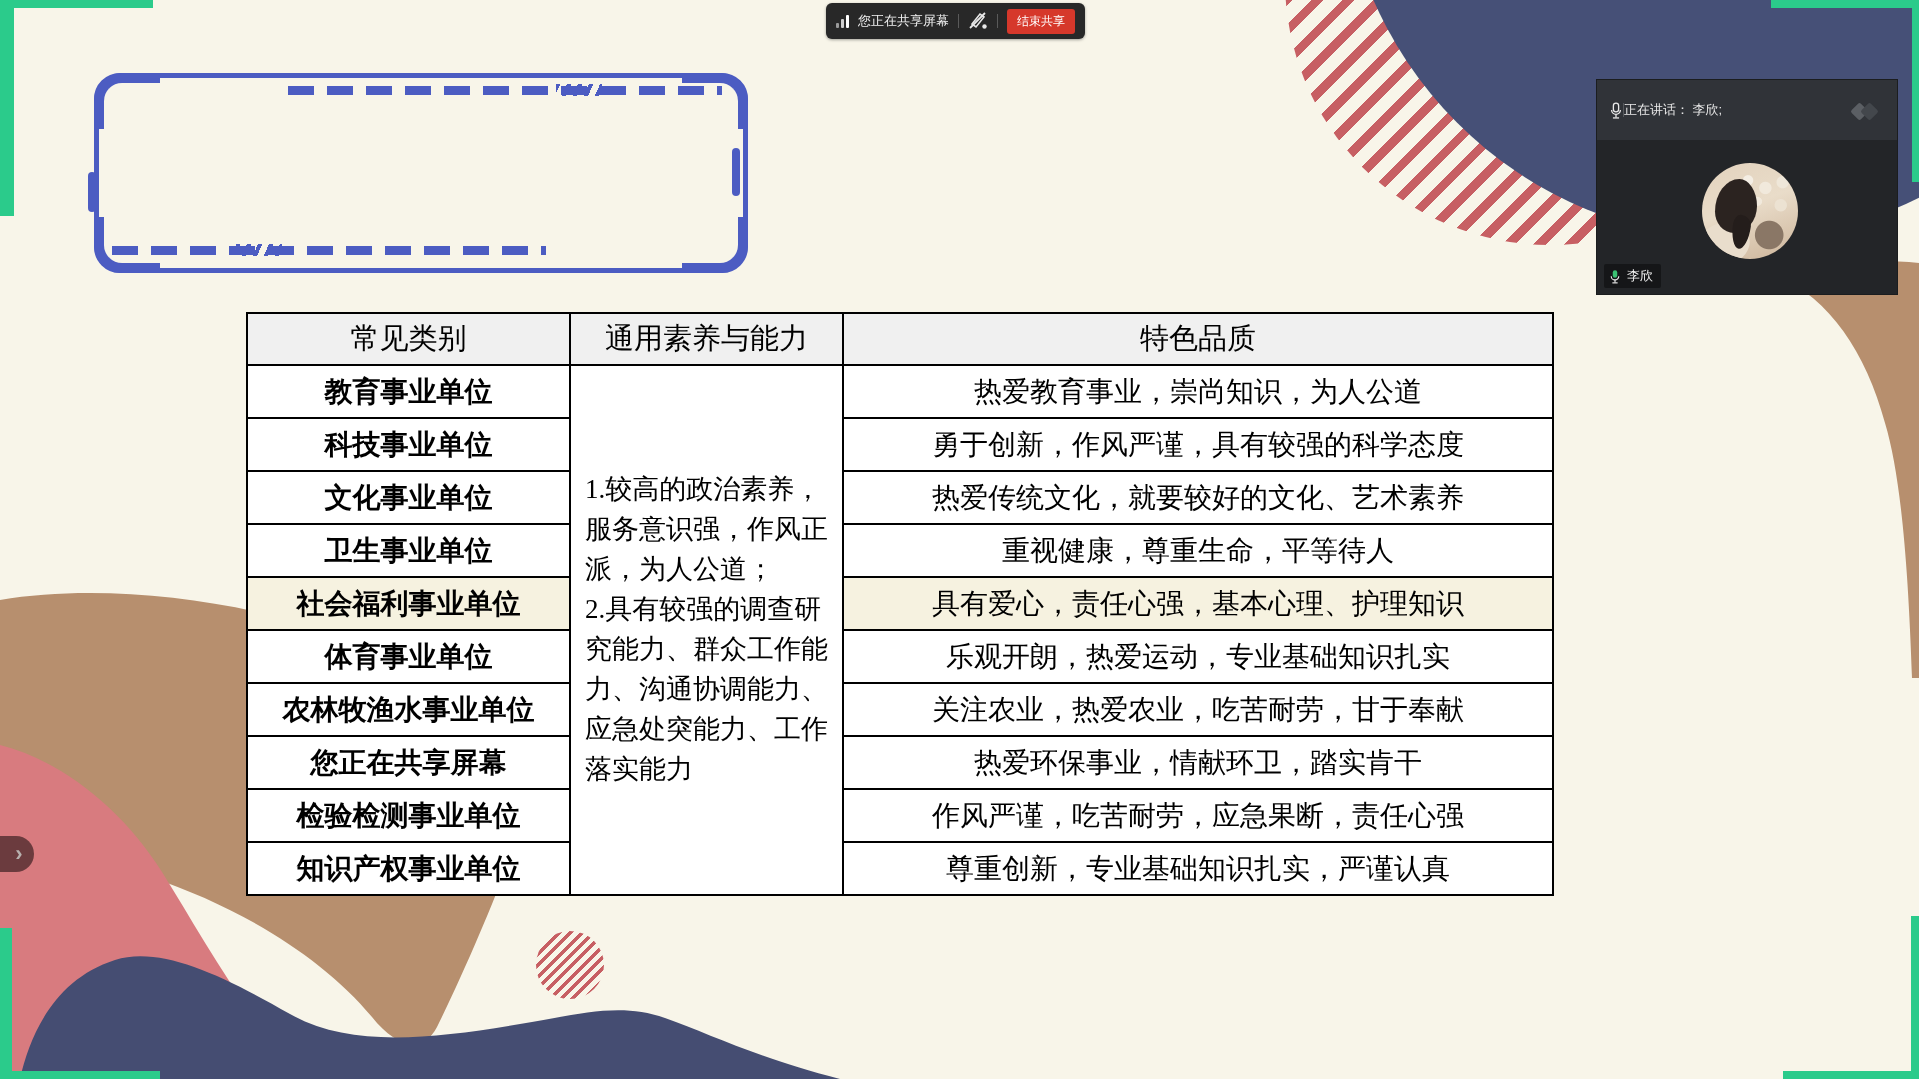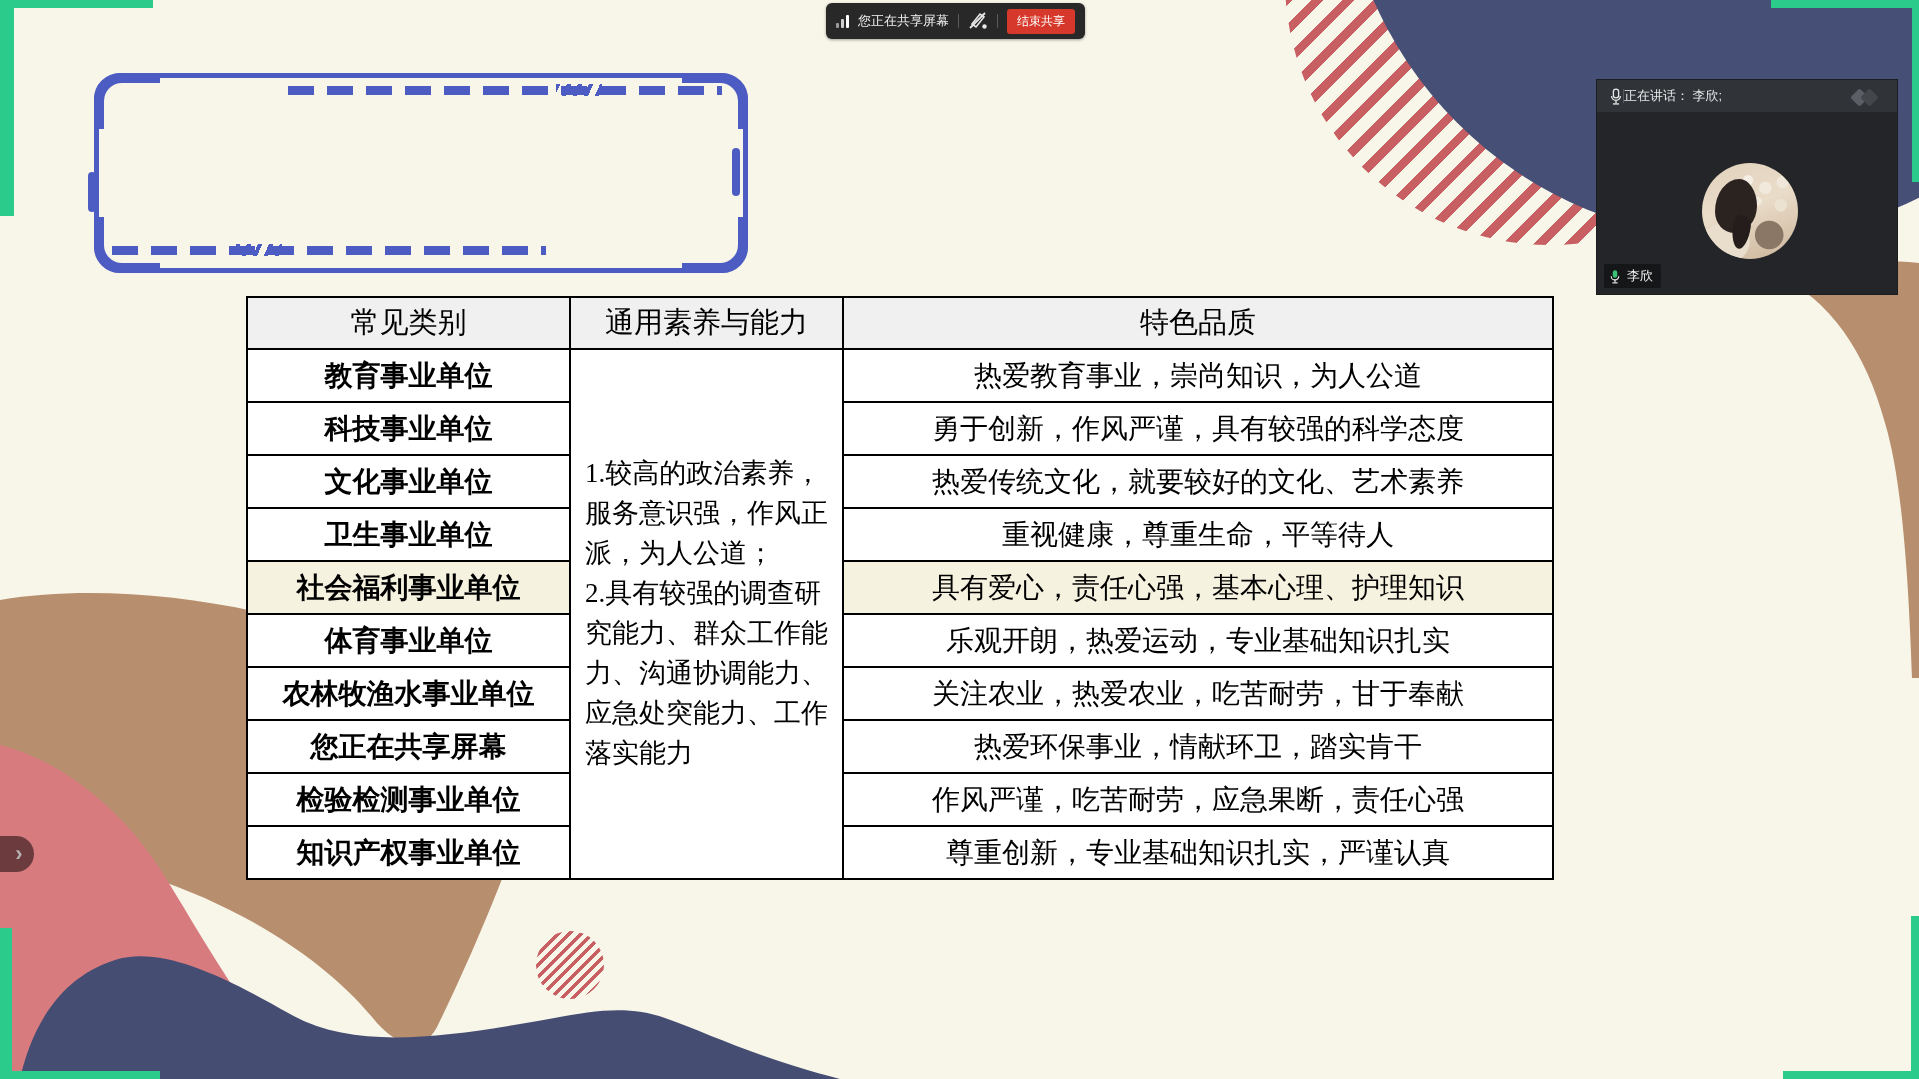--- a/index.html
+++ b/index.html
@@ -29,21 +29,21 @@
   .slide-title{position:absolute;left:0;right:0;top:50%;transform:translateY(-50%);
     text-align:center;color:#4c5cc2;font-size:37px;font-weight:bold;letter-spacing:7px;}
   .dash{height:9px;background:repeating-linear-gradient(90deg,#4c5cc2 0 26px,rgba(0,0,0,0) 26px 39px);}
   .dash-top{left:288px;top:86px;width:434px;}
   .dash-bottom{left:112px;top:246px;width:434px;}
   .slashes{width:46px;height:12px;
     background:repeating-linear-gradient(115deg,#4c5cc2 0 4px,rgba(0,0,0,0) 4px 10px);}
   .notch{width:8px;background:#4c5cc2;border-radius:4px;}
 
   
-  .tbl-wrap{left:246px;top:296px;}
+  .tbl-wrap{left:246px;top:312px;}
   table{border-collapse:collapse;table-layout:fixed;width:1306px;background:#fff;
         font-family:"Liberation Serif",serif;color:#000;}
   th,td{border:2px solid #000;padding:0 8px;overflow:hidden;}
   th{height:50px;font-size:29px;font-weight:normal;background:#f0f0f0;text-align:center;}
   td{height:51px;font-size:28px;text-align:center;}
   td.cat{font-weight:bold;}
   td.general{text-align:left;vertical-align:middle;font-size:27px;padding:0 14px;}
   td.general p{margin:0;line-height:1.48;}
   tr.hl td{background:#f6f2e0;}
 
@@ -55,21 +55,21 @@
   .bars{display:flex;align-items:flex-end;gap:2px;height:13px;}
   .bars i{display:block;width:3px;border-radius:1px;}
   .bars i:nth-child(1){height:5px;background:#9a9a9a;}
   .bars i:nth-child(2){height:9px;background:#cfcfcf;}
   .bars i:nth-child(3){height:13px;background:#ffffff;}
   .end-btn{background:#d6382b;color:#fff;font-size:12px;border:none;border-radius:3px;
     padding:4px 10px;cursor:pointer;white-space:nowrap;}
 
   
   .panel{left:1597px;top:80px;width:300px;height:214px;background:#232528;box-shadow:0 0 0 1px #1b1d1f;}
-  .panel-head{height:32px;background:#303338;display:flex;align-items:center;gap:0;padding:0 12px;}
+  .panel-head{height:60px;background:#303338;display:flex;align-items:center;gap:0;padding:0 12px;}
   .panel-head .txt{color:#e8e8e8;font-size:13px;white-space:nowrap;flex:1;}
   .drag-ico{position:relative;width:34px;height:22px;opacity:.75;}
   .drag-ico i{position:absolute;width:13px;height:13px;transform:rotate(45deg);border-radius:2px;}
   .drag-ico i:nth-child(1){left:2px;top:6px;background:#6a6e73;}
   .drag-ico i:nth-child(2){left:12px;top:6px;background:#4a4e53;}
   .avatar{position:absolute;left:105px;top:83px;width:96px;height:96px;border-radius:50%;overflow:hidden;
     background:
       radial-gradient(circle at 70% 75%, #8a7766 0 14%, rgba(0,0,0,0) 15%),
       radial-gradient(circle at 48% 18%, #f4eee4 0 5%, rgba(0,0,0,0) 6%),
       radial-gradient(circle at 66% 26%, #f1e9dc 0 6%, rgba(0,0,0,0) 7%),

